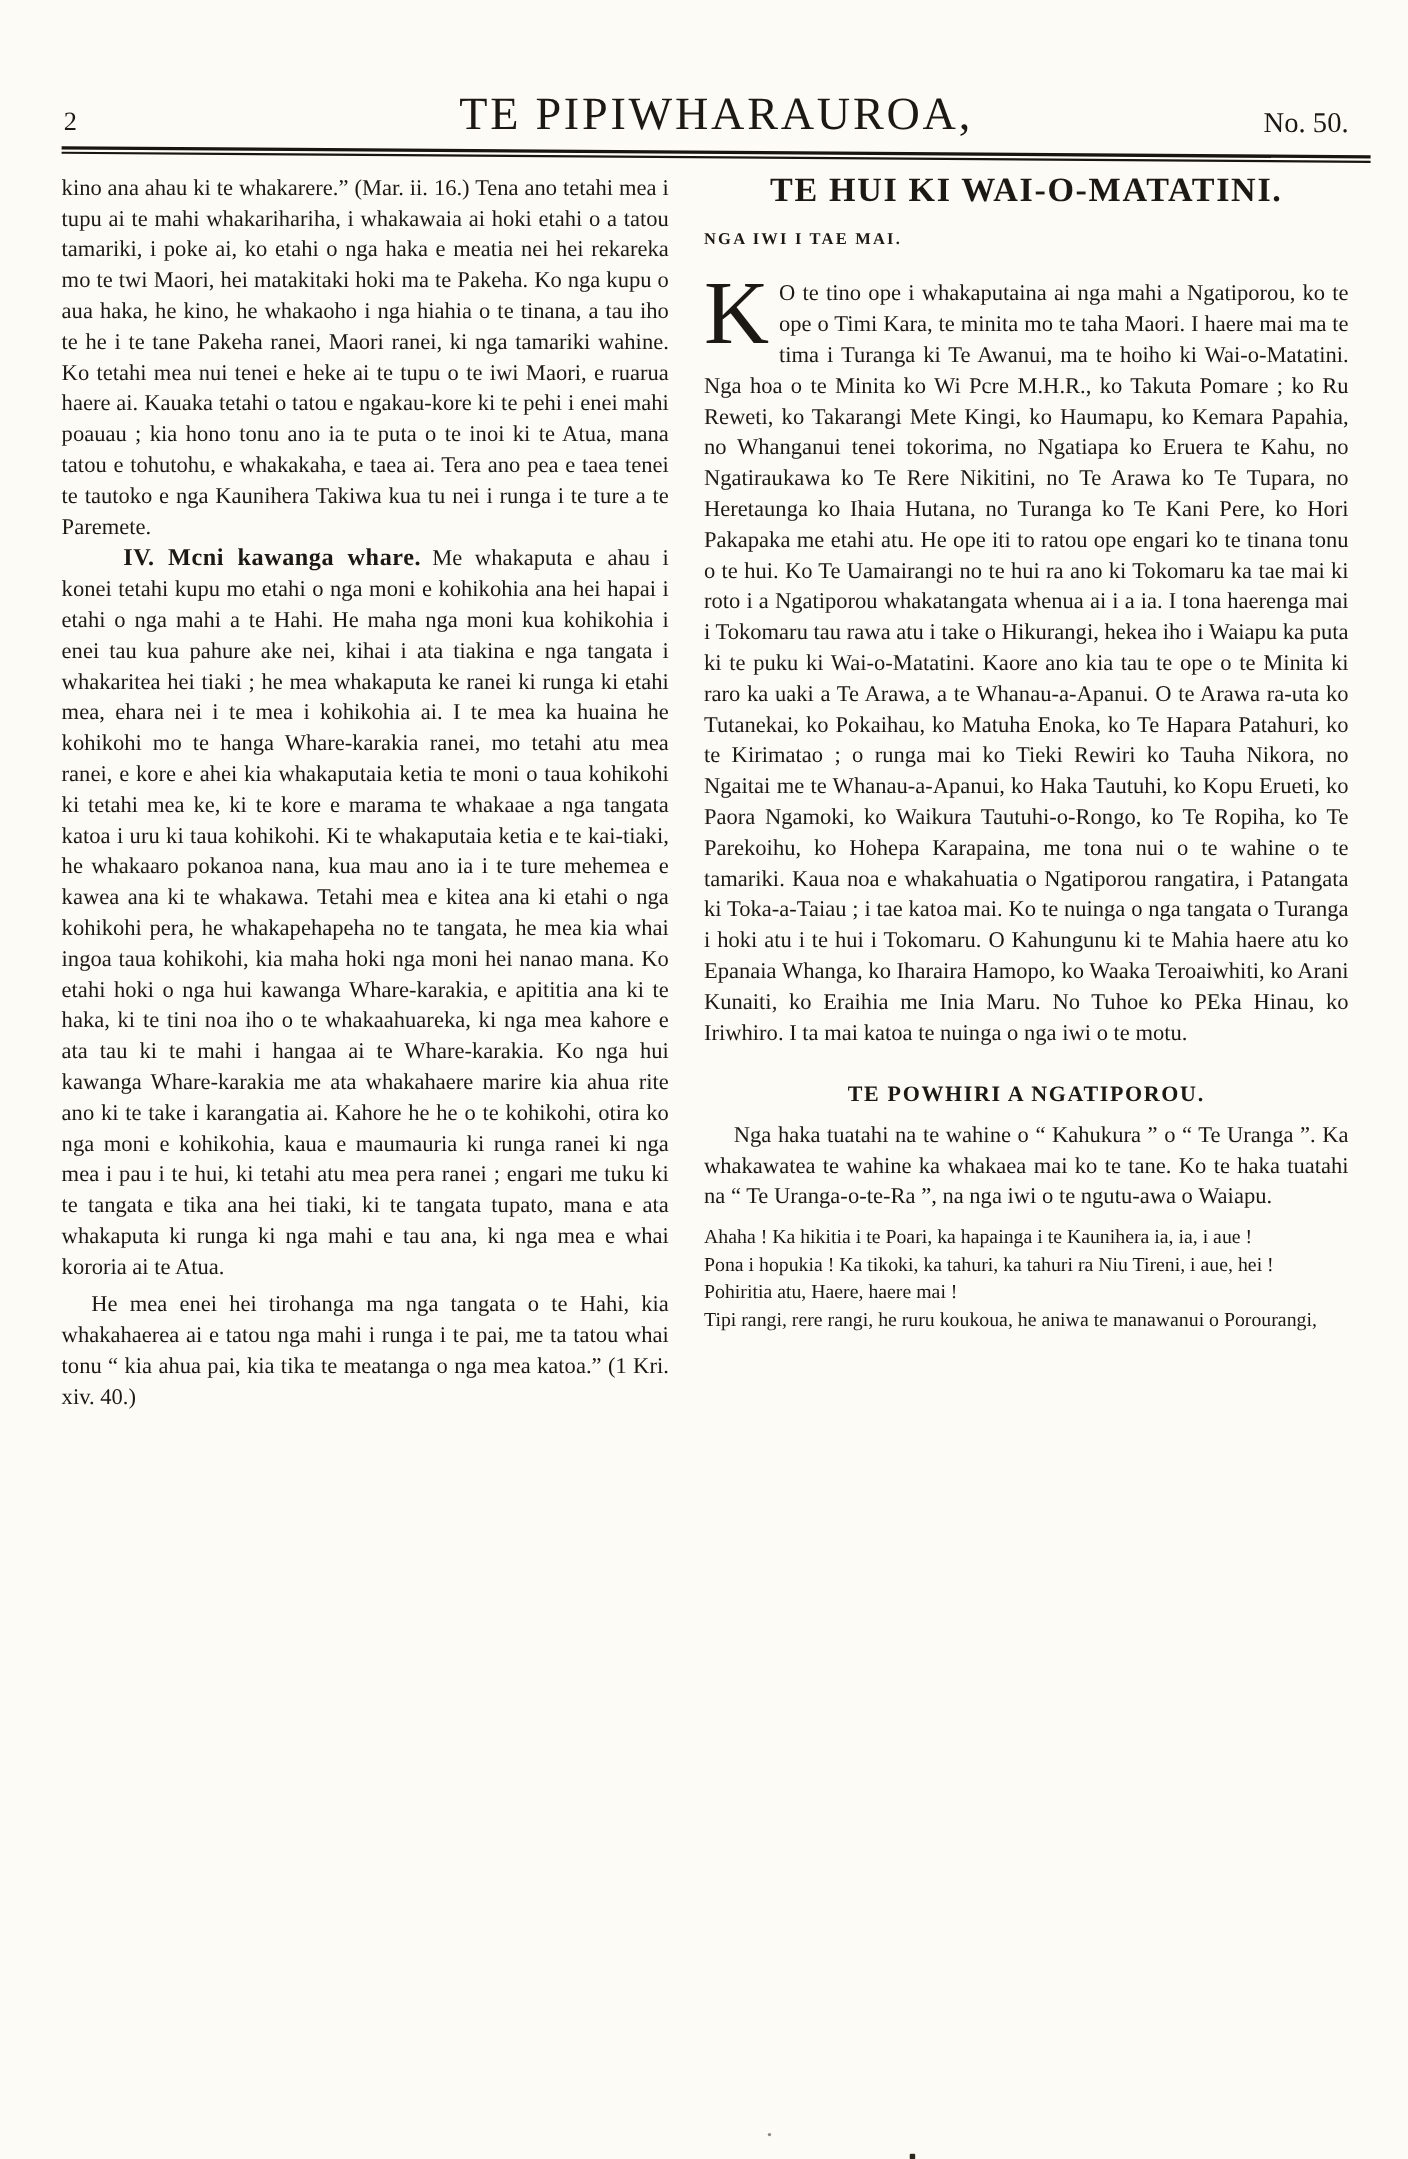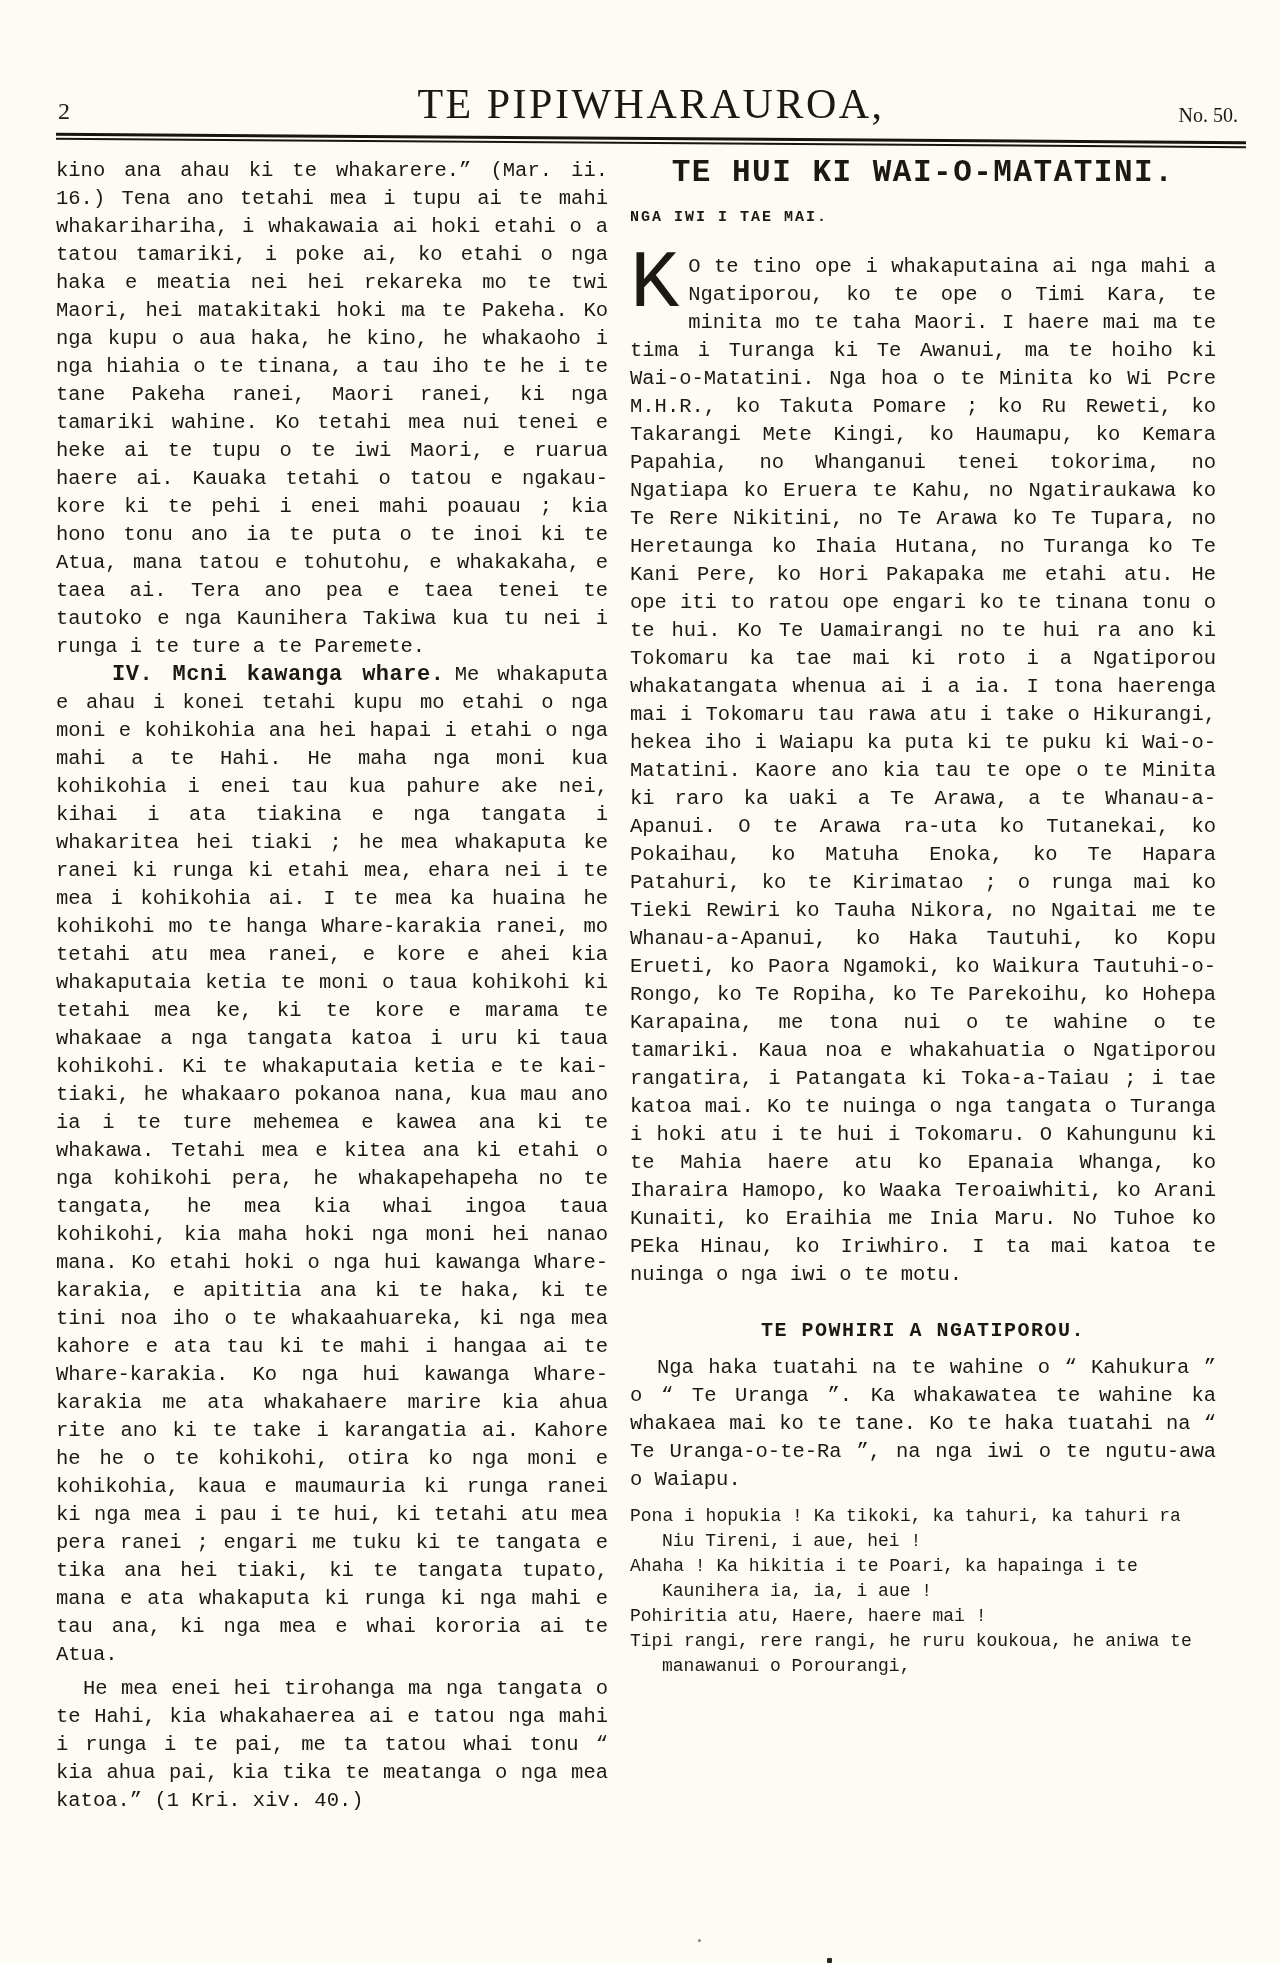--- a/index.html
+++ b/index.html
@@ -15,32 +15,32 @@
   .page { position:absolute; inset:0; padding:84px 34px 0 56px; }
 
   
   .masthead { position:relative; height:44px; }
   .pagenum  { position:absolute; left:2px;  bottom:3px; font-size:24px; }
   .mast-title {
     position:absolute; left:0; right:0; bottom:0;
     text-align:center; font-weight:400;
     font-size:42px; letter-spacing:2.5px;
   }
-  .issue { position:absolute; right:8px; bottom:1px; font-size:20px; }
+  .issue { position:absolute; right:20px; bottom:1px; font-size:26px; }
   .rule {
     margin-top:9px; height:7px;
     border-top:3px solid #18140f;
     border-bottom:2px solid #18140f;
     transform:rotate(0.4deg);
   }
 
   
   .columns {
-    display:flex; gap:22px; margin-top:13px;
-    font-size:20.5px; line-height:28px; text-align:justify;font-family:Liberation Mono, monospace;
+    display:flex; gap:32px; margin-top:13px;
+    font-size:20.5px; line-height:28px; text-align:justify;
   }
   .col-left  { width:552px; }
   .col-right { width:586px; }
   .para { margin:0; }
   .indent { text-indent:27px; }
   .mt { margin-top:6px; }
 
   
   .runin { text-indent:56px; margin-top:0; }
   .runin-head { font-size:22px; letter-spacing:.5px; font-weight:700; }
@@ -100,22 +100,22 @@
       <p class="para indent mt">He mea enei hei tirohanga ma nga tangata o te Hahi, kia whakahaerea ai e tatou nga mahi i runga i te pai, me ta tatou whai tonu “ kia ahua pai, kia tika te meatanga o nga mea katoa.” (1 Kri. xiv. 40.)</p>
     </section>
 
     <section class="col col-right">
       <h2 class="head1">TE HUI KI WAI-O-MATATINI.</h2>
       <h3 class="head-sub">NGA IWI I TAE MAI.</h3>
       <p class="para has-drop"><span class="dropcap">K</span><span>O te tino ope i whakaputaina ai nga mahi a Ngatiporou, ko te ope o Timi Kara, te minita mo te taha Maori. I haere mai ma te tima i Turanga ki Te Awanui, ma te hoiho ki Wai-o-Matatini. Nga hoa o te Minita ko Wi Pcre M.H.R., ko Takuta Pomare ; ko Ru Reweti, ko Takarangi Mete Kingi, ko Haumapu, ko Kemara Papahia, no Whanganui tenei tokorima, no Ngatiapa ko Eruera te Kahu, no Ngatiraukawa ko Te Rere Nikitini, no Te Arawa ko Te Tupara, no Heretaunga ko Ihaia Hutana, no Turanga ko Te Kani Pere, ko Hori Pakapaka me etahi atu. He ope iti to ratou ope engari ko te tinana tonu o te hui. Ko Te Uamairangi no te hui ra ano ki Tokomaru ka tae mai ki roto i a Ngatiporou whakatangata whenua ai i a ia. I tona haerenga mai i Tokomaru tau rawa atu i take o Hikurangi, hekea iho i Waiapu ka puta ki te puku ki Wai-o-Matatini. Kaore ano kia tau te ope o te Minita ki raro ka uaki a Te Arawa, a te Whanau-a-Apanui. O te Arawa ra-uta ko Tutanekai, ko Pokaihau, ko Matuha Enoka, ko Te Hapara Patahuri, ko te Kirimatao ; o runga mai ko Tieki Rewiri ko Tauha Nikora, no Ngaitai me te Whanau-a-Apanui, ko Haka Tautuhi, ko Kopu Erueti, ko Paora Ngamoki, ko Waikura Tautuhi-o-Rongo, ko Te Ropiha, ko Te Parekoihu, ko Hohepa Karapaina, me tona nui o te wahine o te tamariki. Kaua noa e whakahuatia o Ngatiporou rangatira, i Patangata ki Toka-a-Taiau ; i tae katoa mai. Ko te nuinga o nga tangata o Turanga i hoki atu i te hui i Tokomaru. O Kahungunu ki te Mahia haere atu ko Epanaia Whanga, ko Iharaira Hamopo, ko Waaka Teroaiwhiti, ko Arani Kunaiti, ko Eraihia me Inia Maru. No Tuhoe ko PEka Hinau, ko Iriwhiro. I ta mai katoa te nuinga o nga iwi o te motu.</span></p>
       <h3 class="head2">TE POWHIRI A NGATIPOROU.</h3>
       <p class="para indent">Nga haka tuatahi na te wahine o “ Kahukura ” o “ Te Uranga ”. Ka whakawatea te wahine ka whakaea mai ko te tane. Ko te haka tuatahi na “ Te Uranga-o-te-Ra ”, na nga iwi o te ngutu-awa o Waiapu.</p>
       <div class="chant">
+        <p class="chant-line">Ahaha ! Ka hikitia i te Poari, ka hapainga i te Kaunihera ia, ia, i aue !</p>
         <p class="chant-line">Pona i hopukia ! Ka tikoki, ka tahuri, ka tahuri ra Niu Tireni, i aue, hei !</p>
-        <p class="chant-line">Ahaha ! Ka hikitia i te Poari, ka hapainga i te Kaunihera ia, ia, i aue !</p>
         <p class="chant-line">Pohiritia atu, Haere, haere mai !</p>
         <p class="chant-line">Tipi rangi, rere rangi, he ruru koukoua, he aniwa te manawanui o Porourangi,</p>
       </div>
     </section>
 
   </main>
 
   <span class="speck speck-1"></span>
   <span class="speck speck-2"></span>
 </div>

